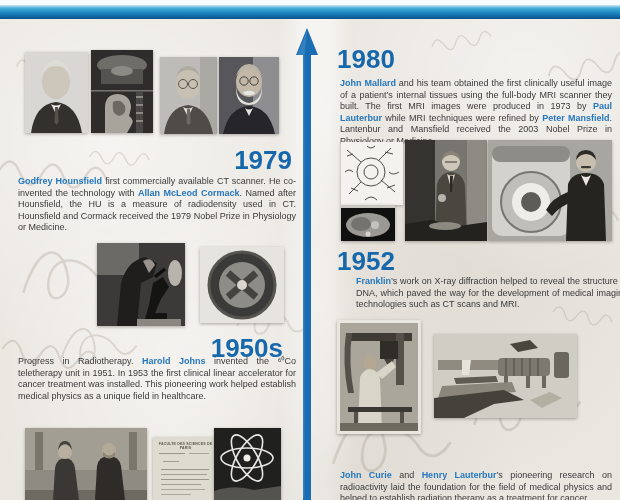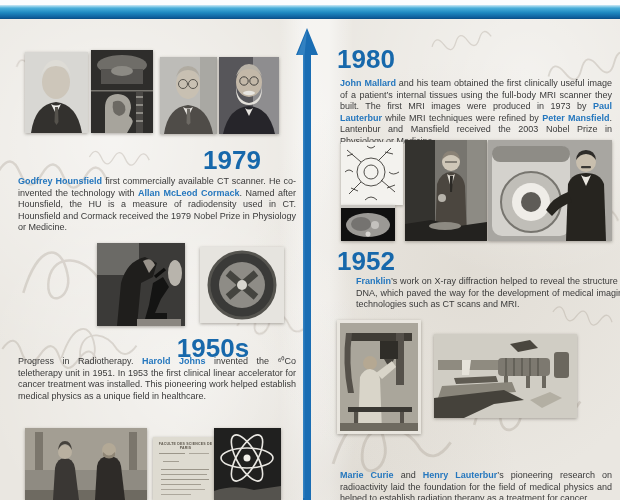--- a/index.html
+++ b/index.html
@@ -14,21 +14,21 @@
       radial-gradient(circle at 55% 95%, rgba(208,202,192,.4), rgba(208,202,192,0) 30%),
       linear-gradient(90deg, rgba(255,255,255,0) 45%, rgba(255,255,255,.55) 49%, rgba(255,255,255,.55) 53%, rgba(255,255,255,0) 57%);
     font-family:"Liberation Sans", sans-serif;
   }
   .texture{position:absolute; left:0; top:0; width:620px; height:500px; pointer-events:none;}
   .topbar-white{position:absolute; left:0; top:0; width:620px; height:5px; background:#fafdfe;}
   .topbar{position:absolute; left:0; top:5px; width:620px; height:14px;
     background:linear-gradient(180deg,#cdeaf6 0%,#49afda 22%,#1e88c0 55%,#0f63a1 85%,#0b4d84 100%);}
   .arrow{position:absolute; left:296px; top:28px; width:22px; height:472px;}
   .year{position:absolute; font-weight:bold; font-size:26px; line-height:1; color:#1768ab; letter-spacing:0;}
-  .year.ra{text-align:center;}
+  .year.ra{text-align:right;}
   .body{position:absolute; margin:0; font-size:9px; line-height:11.6px; color:#3a3a3a; text-align:justify;}
   .nm{color:#2577be; font-weight:bold;}
   .ph{position:absolute; box-shadow:0 1px 3px rgba(60,55,45,.4);}
   .ph svg{display:block; width:100%; height:100%;}
   .ph.bordered{border:3px solid #e9e6df; box-sizing:content-box;}
   .letter-head{position:absolute; left:0; top:5px; width:100%; text-align:center;
     font-size:3.5px; font-weight:bold; color:#5a5449; letter-spacing:.2px;}
 </style>
 </head>
 <body>
@@ -307,15 +307,15 @@
       <rect x="108" y="42" width="4" height="12" fill="#6b675e"></rect>
       <rect x="120" y="18" width="15" height="26" rx="3" fill="#6b675e"></rect>
       <path d="M20 44 L62 42 L64 48 L22 50Z" fill="#5f5b52"></path>
       <path d="M8 52 L78 48 L82 58 L4 64Z" fill="#8a867b"></path>
       <path d="M0 84 L0 64 L70 56 L90 66 L60 70 L30 84Z" fill="#45423b"></path>
       <path d="M96 66 L116 58 L128 64 L108 74Z" fill="#b3afa3"></path>
     </svg>
   </div>
 
 
-  <p class="body" style="left:340px; top:470px; width:272px;"><span class="nm">Marie Curie</span><span> and </span><span class="nm">Henry Lauterbur</span><span>’s pioneering research on radioactivity laid the foundation for the field of medical physics and helped to establish radiation therapy as a treatment for cancer.</span></p>
+  <p class="body" style="left:340px; top:470px; width:272px;"><span class="nm">John Curie</span><span> and </span><span class="nm">Henry Lauterbur</span><span>’s pioneering research on radioactivity laid the foundation for the field of medical physics and helped to establish radiation therapy as a treatment for cancer.</span></p>
 
 </div>
 
 </body></html>

